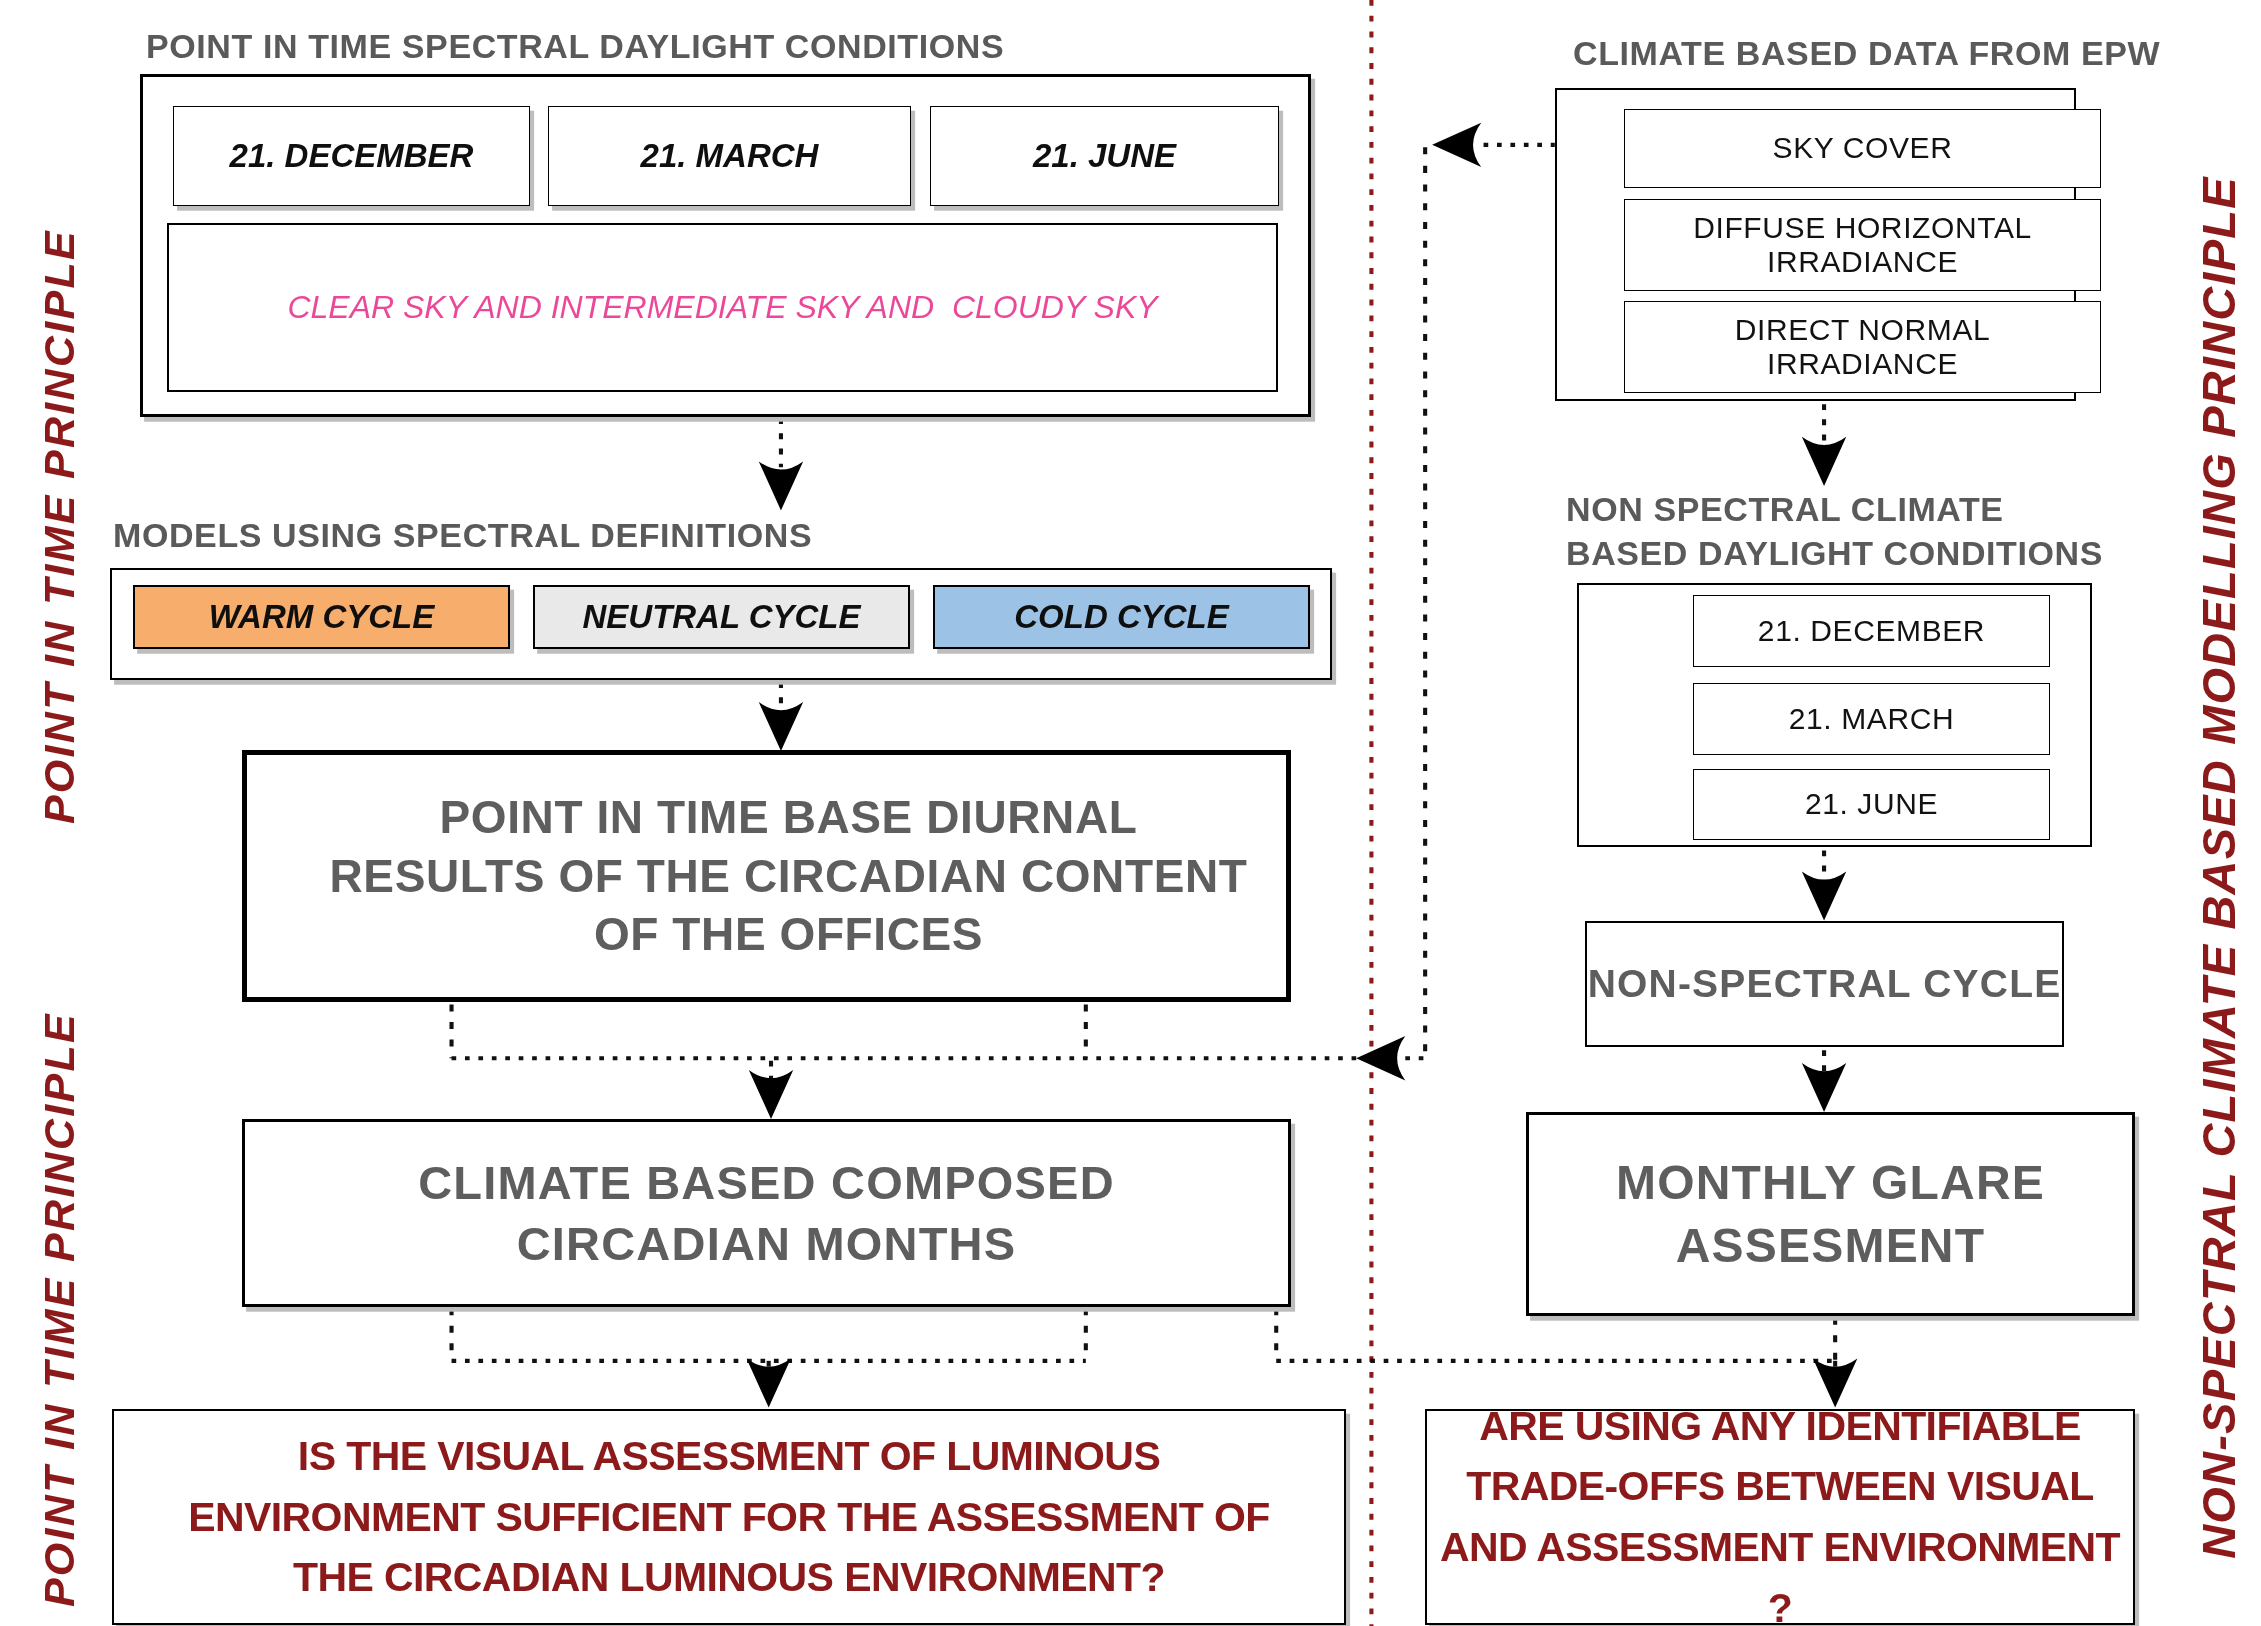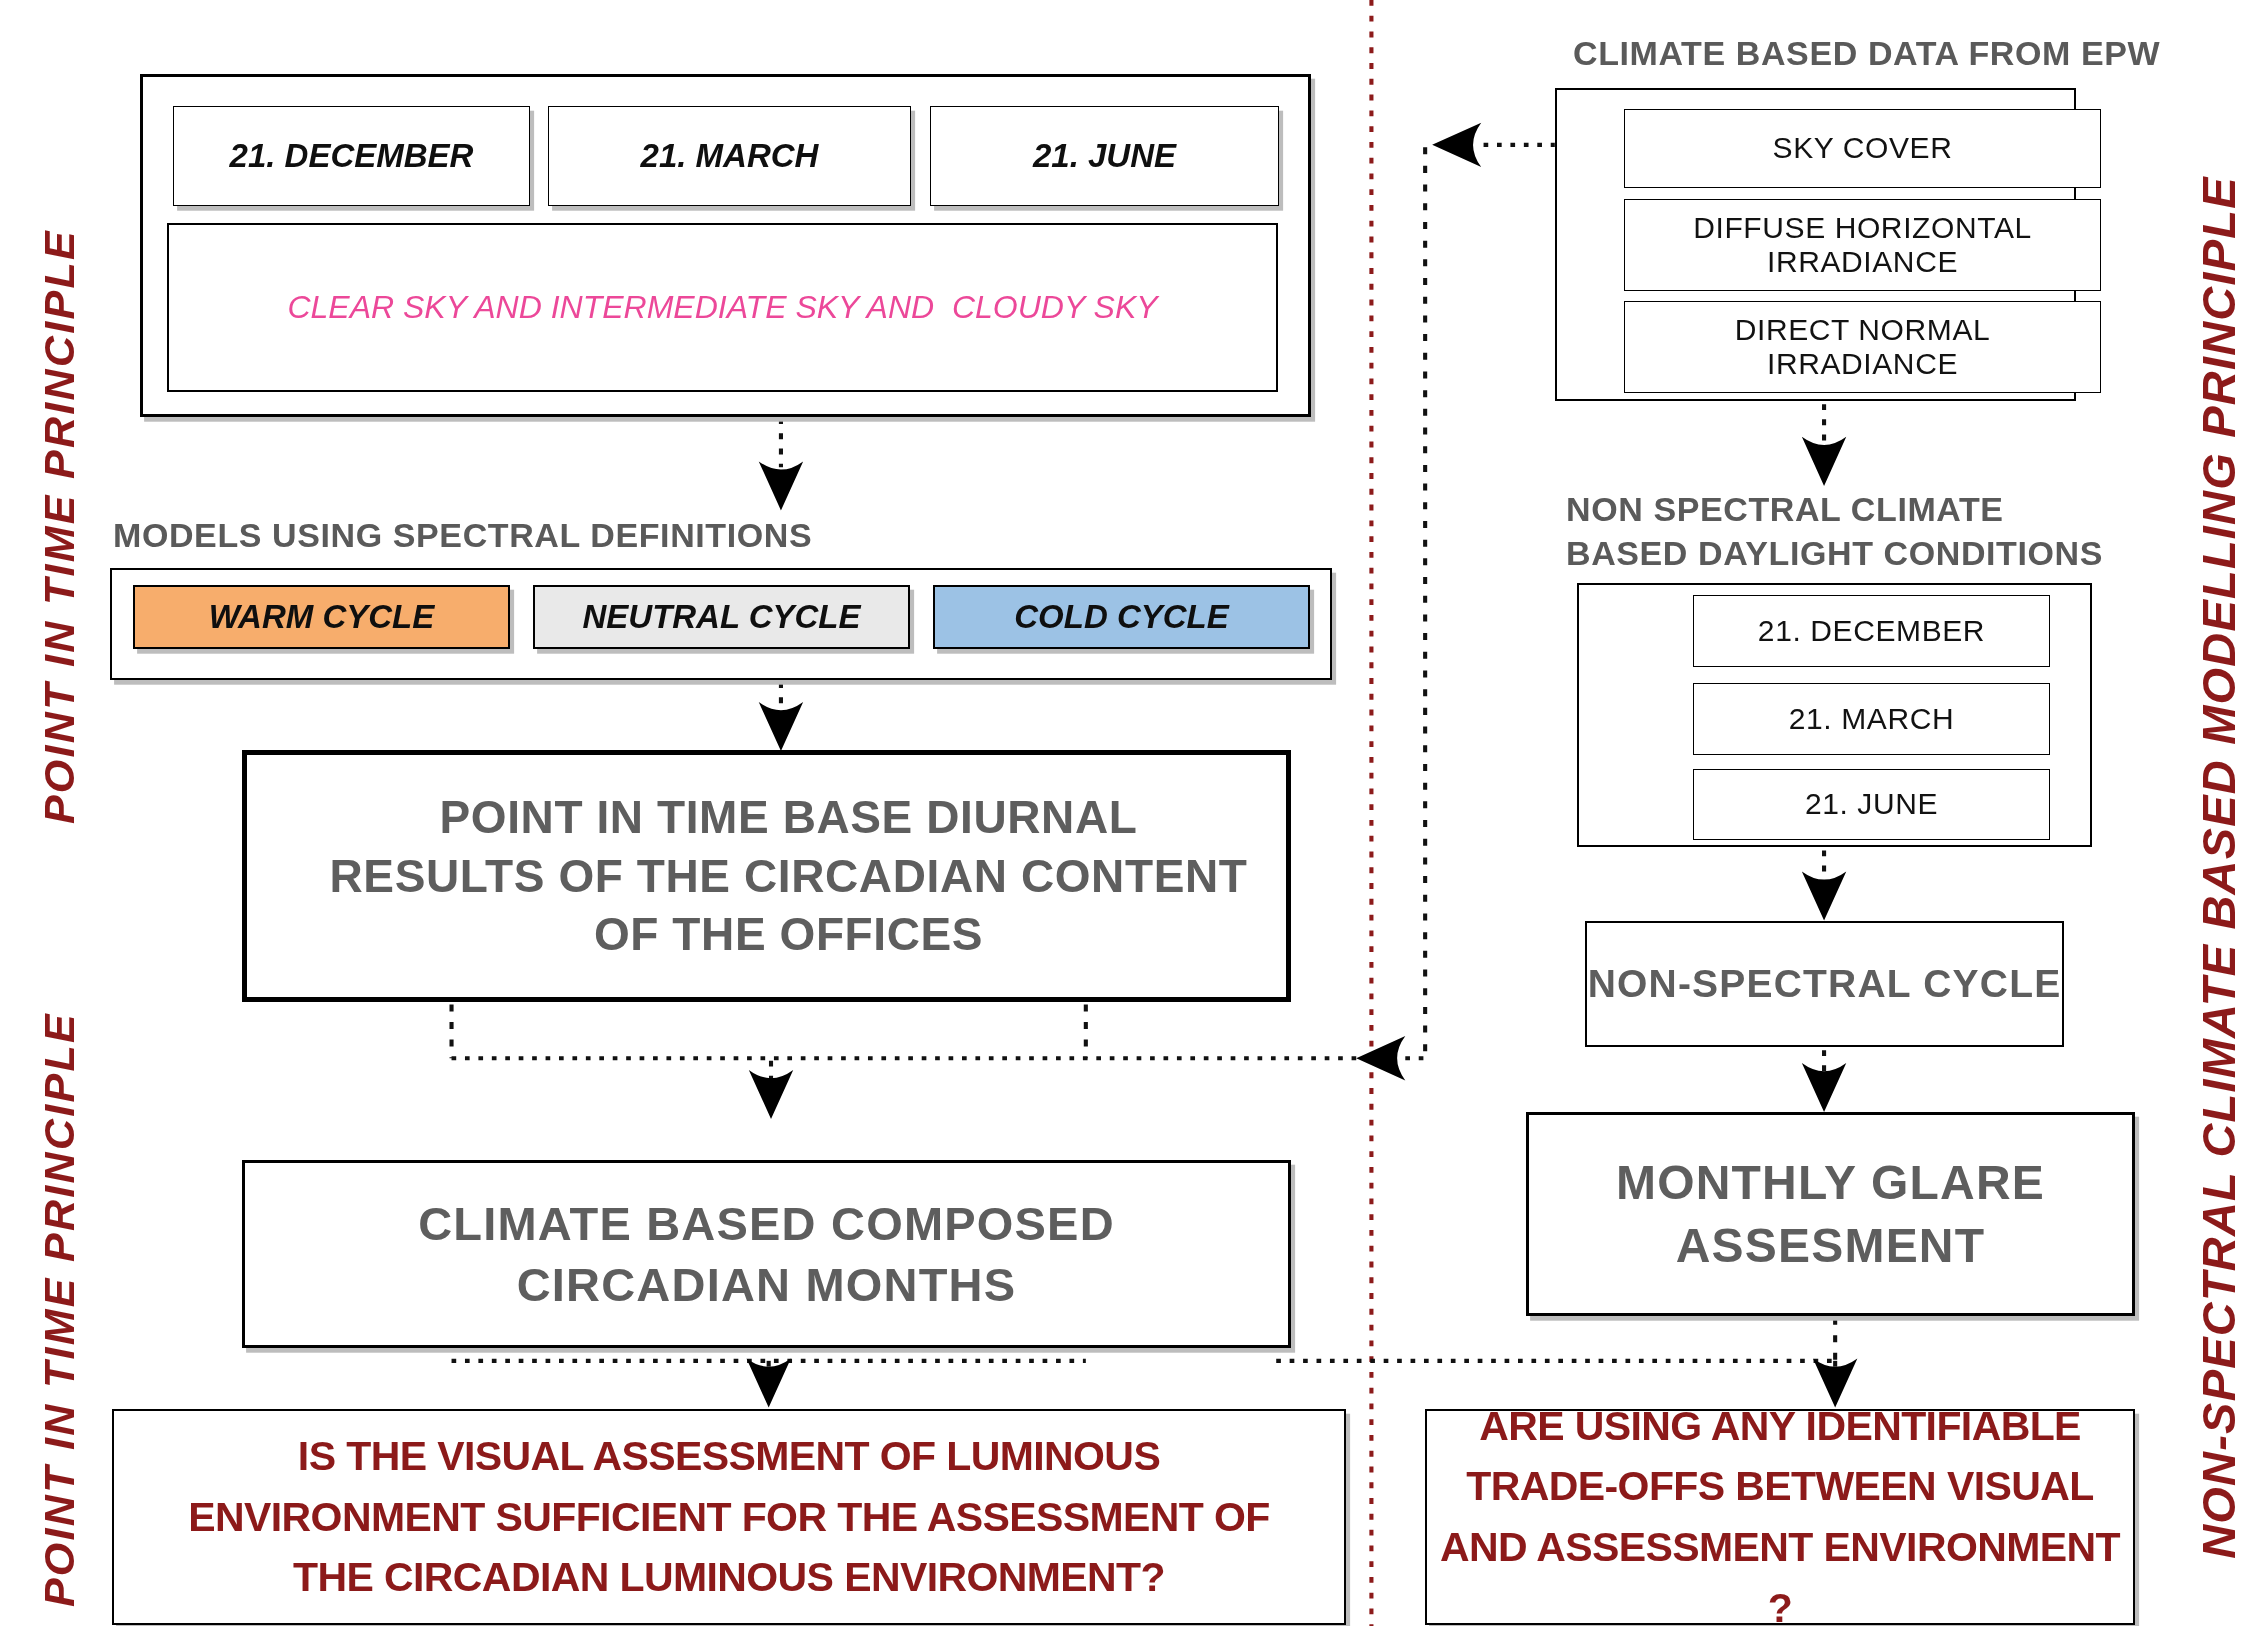--- a/index.html
+++ b/index.html
@@ -18,21 +18,21 @@
   }
   .shadow{box-shadow:4.1px 4.7px 0 #bdbdbd;}
   .date-box{font-size:33px;font-weight:bold;font-style:italic;color:#0f0f0f;border-width:1.8px;}
   .sky-box{font-size:32px;font-style:italic;font-weight:500;color:#ec4899;white-space:pre;}
   .cycle{font-size:33px;font-weight:bold;font-style:italic;color:#0f0f0f;border-width:2.3px;}
   .warm{background:#F7AD6C;}
   .neutral{background:#E9E9E9;}
   .cold{background:#9CC2E5;}
   .graytext{color:#5e5e5e;font-weight:bold;}
   .diurnal{font-size:46px;line-height:1.28;letter-spacing:0.6px;border-width:5.3px;}
-  .climate{font-size:47px;line-height:1.3;letter-spacing:1.2px;border-width:3.5px;margin-top:41px;}
+  .climate{font-size:47px;line-height:1.3;letter-spacing:1.2px;border-width:3.5px;}
   .glare{font-size:48px;line-height:1.32;letter-spacing:1.2px;border-width:3.5px;}
   .cyclebox{font-size:39px;letter-spacing:1.2px;border-width:2.3px;}
   .plainitem{font-size:30px;color:#121212;line-height:1.14;letter-spacing:0.6px;border-width:1.8px;margin-left:47px;}
   .redq{
     color:#8C1A1A;font-weight:bold;font-size:41px;line-height:1.48;letter-spacing:-0.6px;
     border-width:2.9px;
   }
   .rail{
     position:absolute;color:#8C1A1A;font-weight:bold;font-style:italic;text-align:center;
     transform:rotate(-90deg);white-space:nowrap;height:65px;display:flex;
@@ -90,20 +90,21 @@
 
     <line x1="3142" y1="2256" x2="3142" y2="2330" stroke="#111" stroke-width="7" stroke-dasharray="12 18"></line>
     <line x1="3142" y1="2330" x2="3142" y2="2352" stroke="#111" stroke-width="7" stroke-dasharray="10 16"></line>
     <path d="M3104 2326 Q3142 2354 3180 2326 L3142 2410 Z" fill="#000"></path>
   </svg>
 
   <div class="rail rail-left" style="left:-262px;top:494px;">POINT IN TIME PRINCIPLE</div>
   <div class="rail rail-left" style="left:-262px;top:1277px;">POINT IN TIME PRINCIPLE</div>
   <div class="rail rail-right" style="left:1453px;top:835px;">NON-SPECTRAL CLIMATE BASED MODELLING PRINCIPLE</div>
 
+  <div class="heading" style="left:146px;top:27px;">POINT IN TIME SPECTRAL DAYLIGHT CONDITIONS</div>
 
   <div class="box shadow" style="left:140px;top:74px;width:1171px;height:343px;border-width:3.5px;"></div>
   <div class="box shadow date-box" style="left:173px;top:106px;width:357px;height:100px;">21. DECEMBER</div>
   <div class="box shadow date-box" style="left:548px;top:106px;width:363px;height:100px;">21. MARCH</div>
   <div class="box shadow date-box" style="left:930px;top:106px;width:349px;height:100px;">21. JUNE</div>
   <div class="box sky-box" style="left:167px;top:223px;width:1111px;height:169px;">CLEAR SKY AND INTERMEDIATE SKY AND  CLOUDY SKY</div>
 
   <div class="heading" style="left:113px;top:516px;">MODELS USING SPECTRAL DEFINITIONS</div>
   <div class="box shadow" style="left:110px;top:568px;width:1222px;height:112px;"></div>
   <div class="box shadow cycle warm" style="left:133px;top:585px;width:377px;height:64px;">WARM CYCLE</div>

